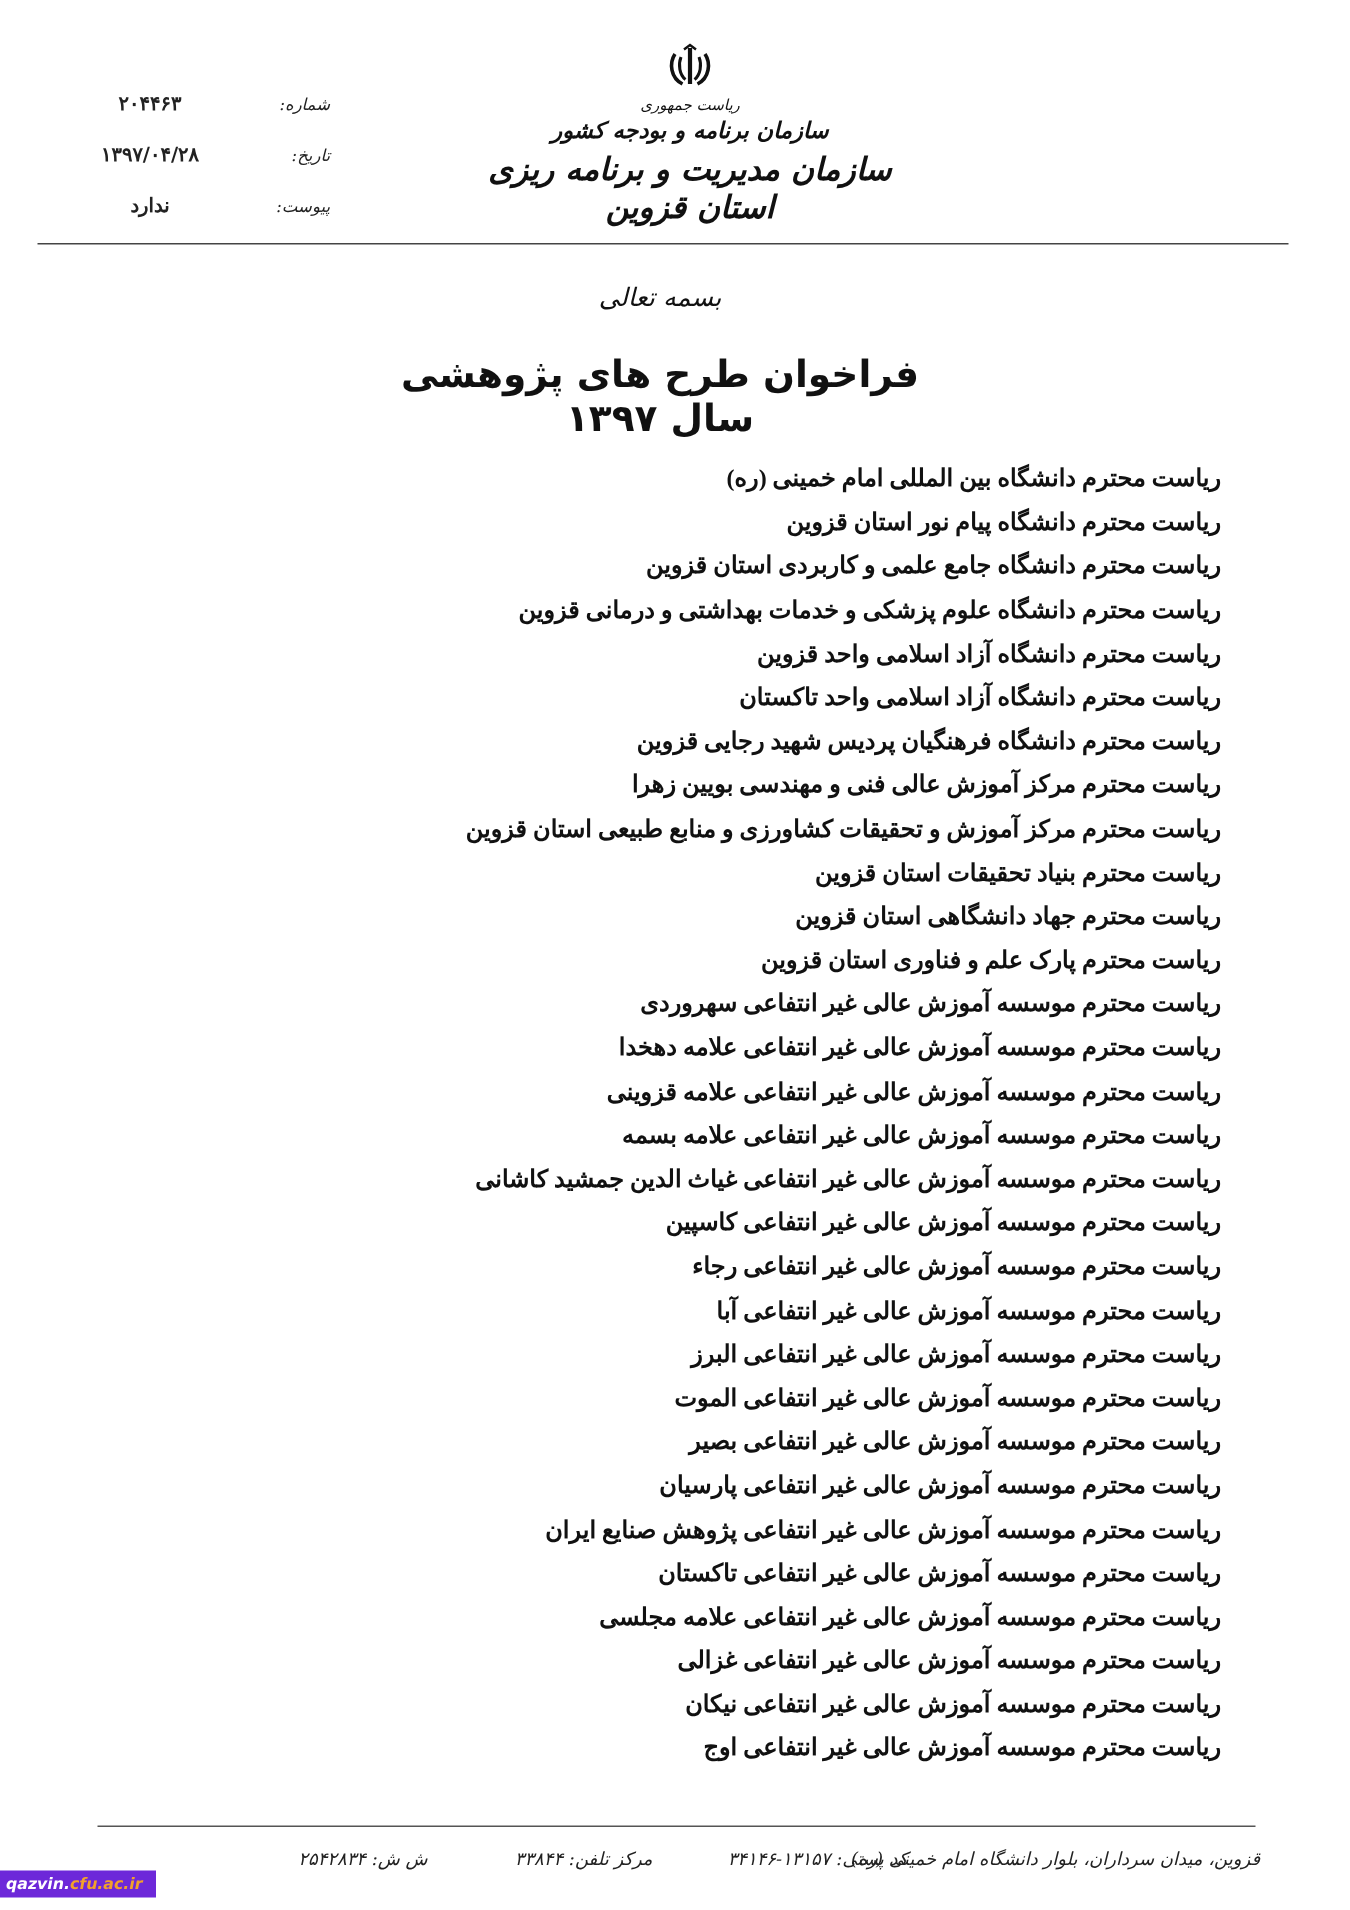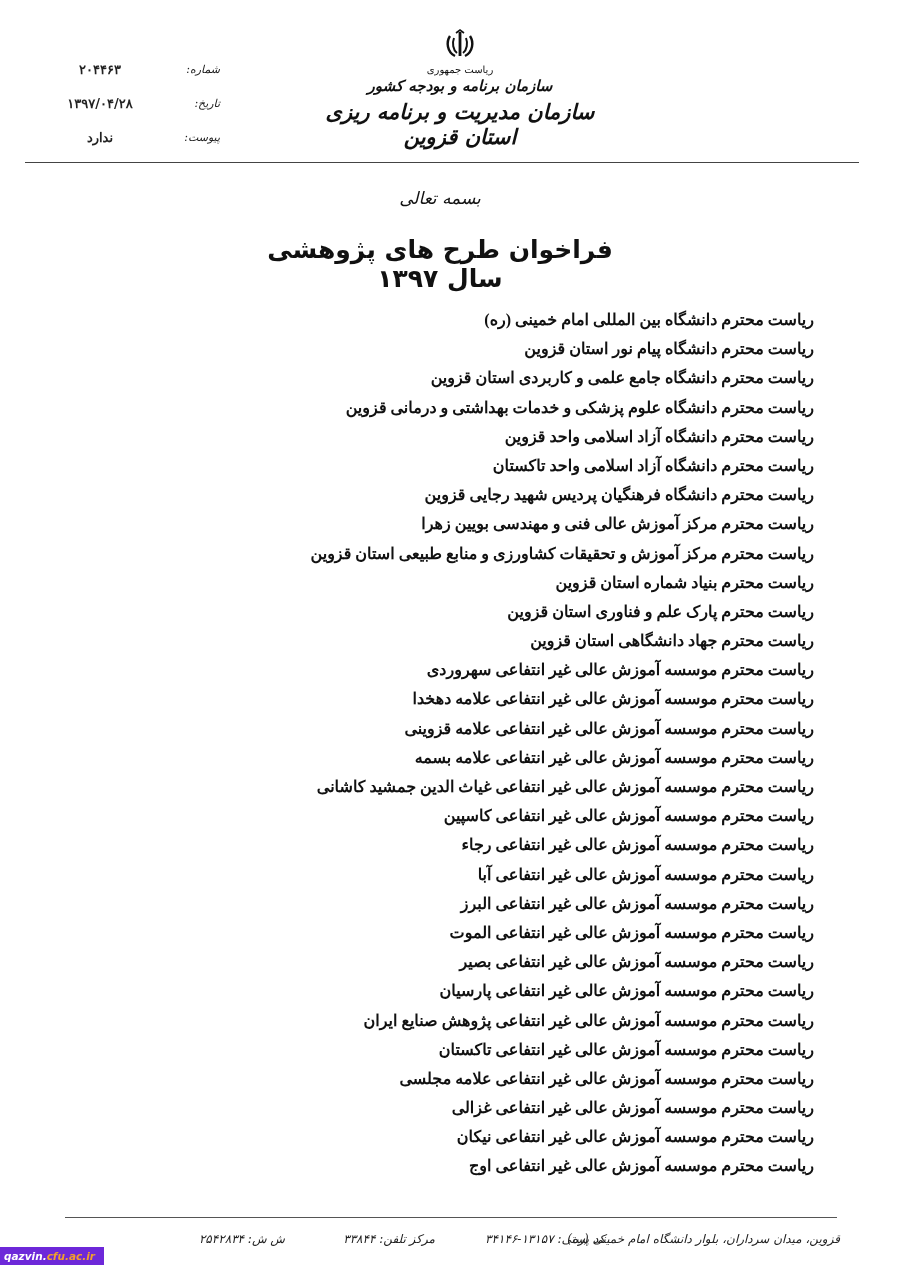--- a/index.html
+++ b/index.html
@@ -3,21 +3,21 @@
 <meta charset="utf-8">
 <style>
   html, body { margin:0; padding:0; background:#ffffff; }
   body { width:900px; height:1273px; position:relative; overflow:hidden; font-family:"DejaVu Sans", sans-serif; color:#111; }
   .meta { position:absolute; left:40px; top:52px; width:180px; }
   .meta-row { display:flex; justify-content:space-between; align-items:center; height:34px; direction:rtl; }
   .meta-label { font-family:"DejaVu Serif", serif; font-style:italic; font-size:11px; color:#222; width:50px; text-align:right; }
   .meta-value { font-family:"DejaVu Serif", serif; font-size:13px; color:#222; width:120px; text-align:center;font-weight:bold; }
   .header-block { position:absolute; left:300px; top:28px; width:320px; text-align:center; direction:rtl; }
   .emblem { width:34px; height:34px; margin:0 auto 2px auto; }
-  .h-presidency { font-family:"DejaVu Serif", serif; font-size:10px; margin-top:0; }
+  .h-presidency { font-family:"DejaVu Serif", serif; font-style:italic; font-size:10px; margin-top:0; }
   .h-org1 { font-family:"DejaVu Serif", serif; font-style:italic; font-weight:bold; font-size:15px; margin-top:2px; }
   .h-org2 { font-family:"DejaVu Serif", serif; font-style:italic; font-weight:bold; font-size:21px; margin-top:4px; }
   .rule-top { position:absolute; left:25px; top:162px; width:834px; height:0; border-top:1.5px solid #444; }
   .invocation { position:absolute; left:380px; top:188px; width:120px; text-align:center; font-family:"DejaVu Serif", serif; font-style:italic; font-size:17px; direction:rtl; }
   .title { position:absolute; left:240px; top:235px; width:400px; text-align:center; font-family:"DejaVu Sans", sans-serif; font-weight:bold; font-size:25px; direction:rtl; }
   .recipients { position:absolute; right:86px; top:305px; width:560px; direction:rtl; text-align:right; }
   .recipient { font-family:Liberation Serif, serif; font-weight:bold; font-size:16px; line-height:29.2px; height:29.2px; white-space:nowrap; }
   .rule-bottom { position:absolute; left:65px; top:1217px; width:772px; height:0; border-top:1.5px solid #555; }
   .footer { position:absolute; left:140px; top:1232px; width:700px; height:24px; direction:rtl; font-family:"DejaVu Serif", serif; font-style:italic; font-size:12px; color:#222; }
   .footer span { position:absolute; top:0; white-space:nowrap; }
@@ -72,23 +72,23 @@
 <div class="recipients">
   <div class="recipient">ریاست محترم دانشگاه بین المللی امام خمینی (ره)</div>
   <div class="recipient">ریاست محترم دانشگاه پیام نور استان قزوین</div>
   <div class="recipient">ریاست محترم دانشگاه جامع علمی و کاربردی استان قزوین</div>
   <div class="recipient">ریاست محترم دانشگاه علوم پزشکی و خدمات بهداشتی و درمانی قزوین</div>
   <div class="recipient">ریاست محترم دانشگاه آزاد اسلامی واحد قزوین</div>
   <div class="recipient">ریاست محترم دانشگاه آزاد اسلامی واحد تاکستان</div>
   <div class="recipient">ریاست محترم دانشگاه فرهنگیان پردیس شهید رجایی قزوین</div>
   <div class="recipient">ریاست محترم مرکز آموزش عالی فنی و مهندسی بویین زهرا</div>
   <div class="recipient">ریاست محترم مرکز آموزش و تحقیقات کشاورزی و منابع طبیعی استان قزوین</div>
-  <div class="recipient">ریاست محترم بنیاد شماره استان قزوین</div>
+  <div class="recipient">ریاست محترم بنیاد تحقیقات استان قزوین</div>
+  <div class="recipient">ریاست محترم جهاد دانشگاهی استان قزوین</div>
   <div class="recipient">ریاست محترم پارک علم و فناوری استان قزوین</div>
-  <div class="recipient">ریاست محترم جهاد دانشگاهی استان قزوین</div>
   <div class="recipient">ریاست محترم موسسه آموزش عالی غیر انتفاعی سهروردی</div>
   <div class="recipient">ریاست محترم موسسه آموزش عالی غیر انتفاعی علامه دهخدا</div>
   <div class="recipient">ریاست محترم موسسه آموزش عالی غیر انتفاعی علامه قزوینی</div>
   <div class="recipient">ریاست محترم موسسه آموزش عالی غیر انتفاعی علامه بسمه</div>
   <div class="recipient">ریاست محترم موسسه آموزش عالی غیر انتفاعی غیاث الدین جمشید کاشانی</div>
   <div class="recipient">ریاست محترم موسسه آموزش عالی غیر انتفاعی کاسپین</div>
   <div class="recipient">ریاست محترم موسسه آموزش عالی غیر انتفاعی رجاء</div>
   <div class="recipient">ریاست محترم موسسه آموزش عالی غیر انتفاعی آبا</div>
   <div class="recipient">ریاست محترم موسسه آموزش عالی غیر انتفاعی البرز</div>
   <div class="recipient">ریاست محترم موسسه آموزش عالی غیر انتفاعی الموت</div>

